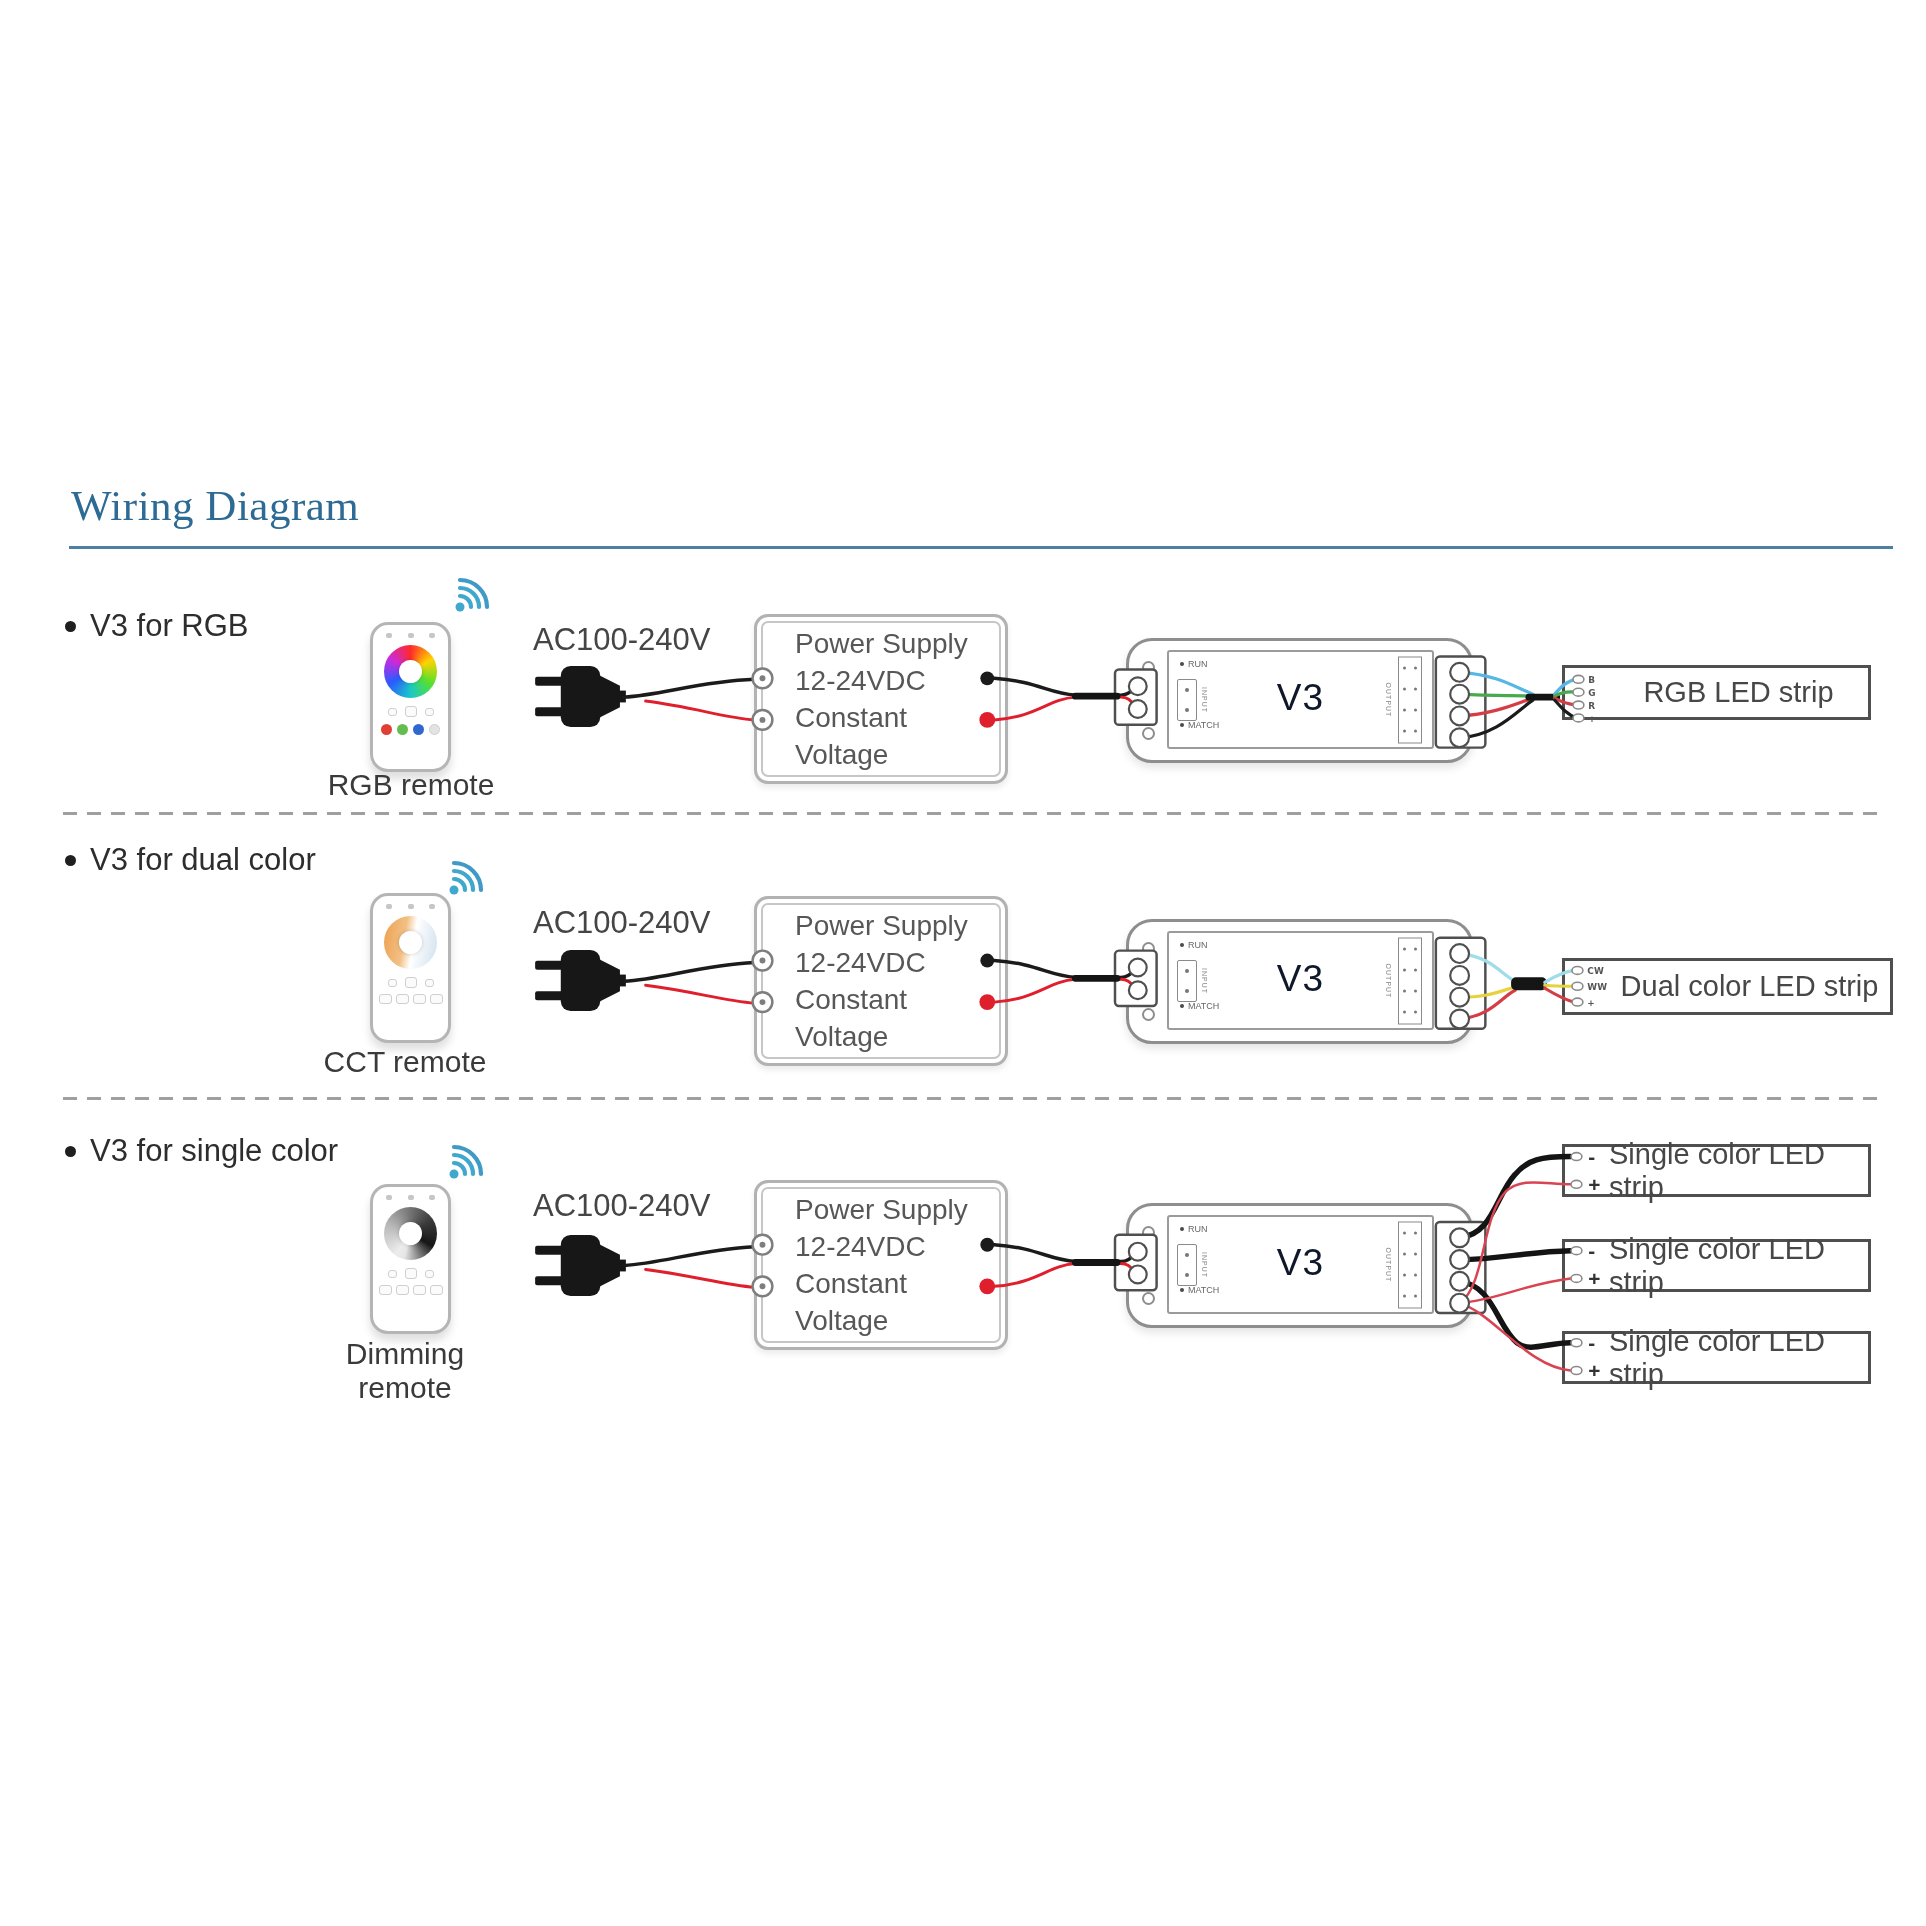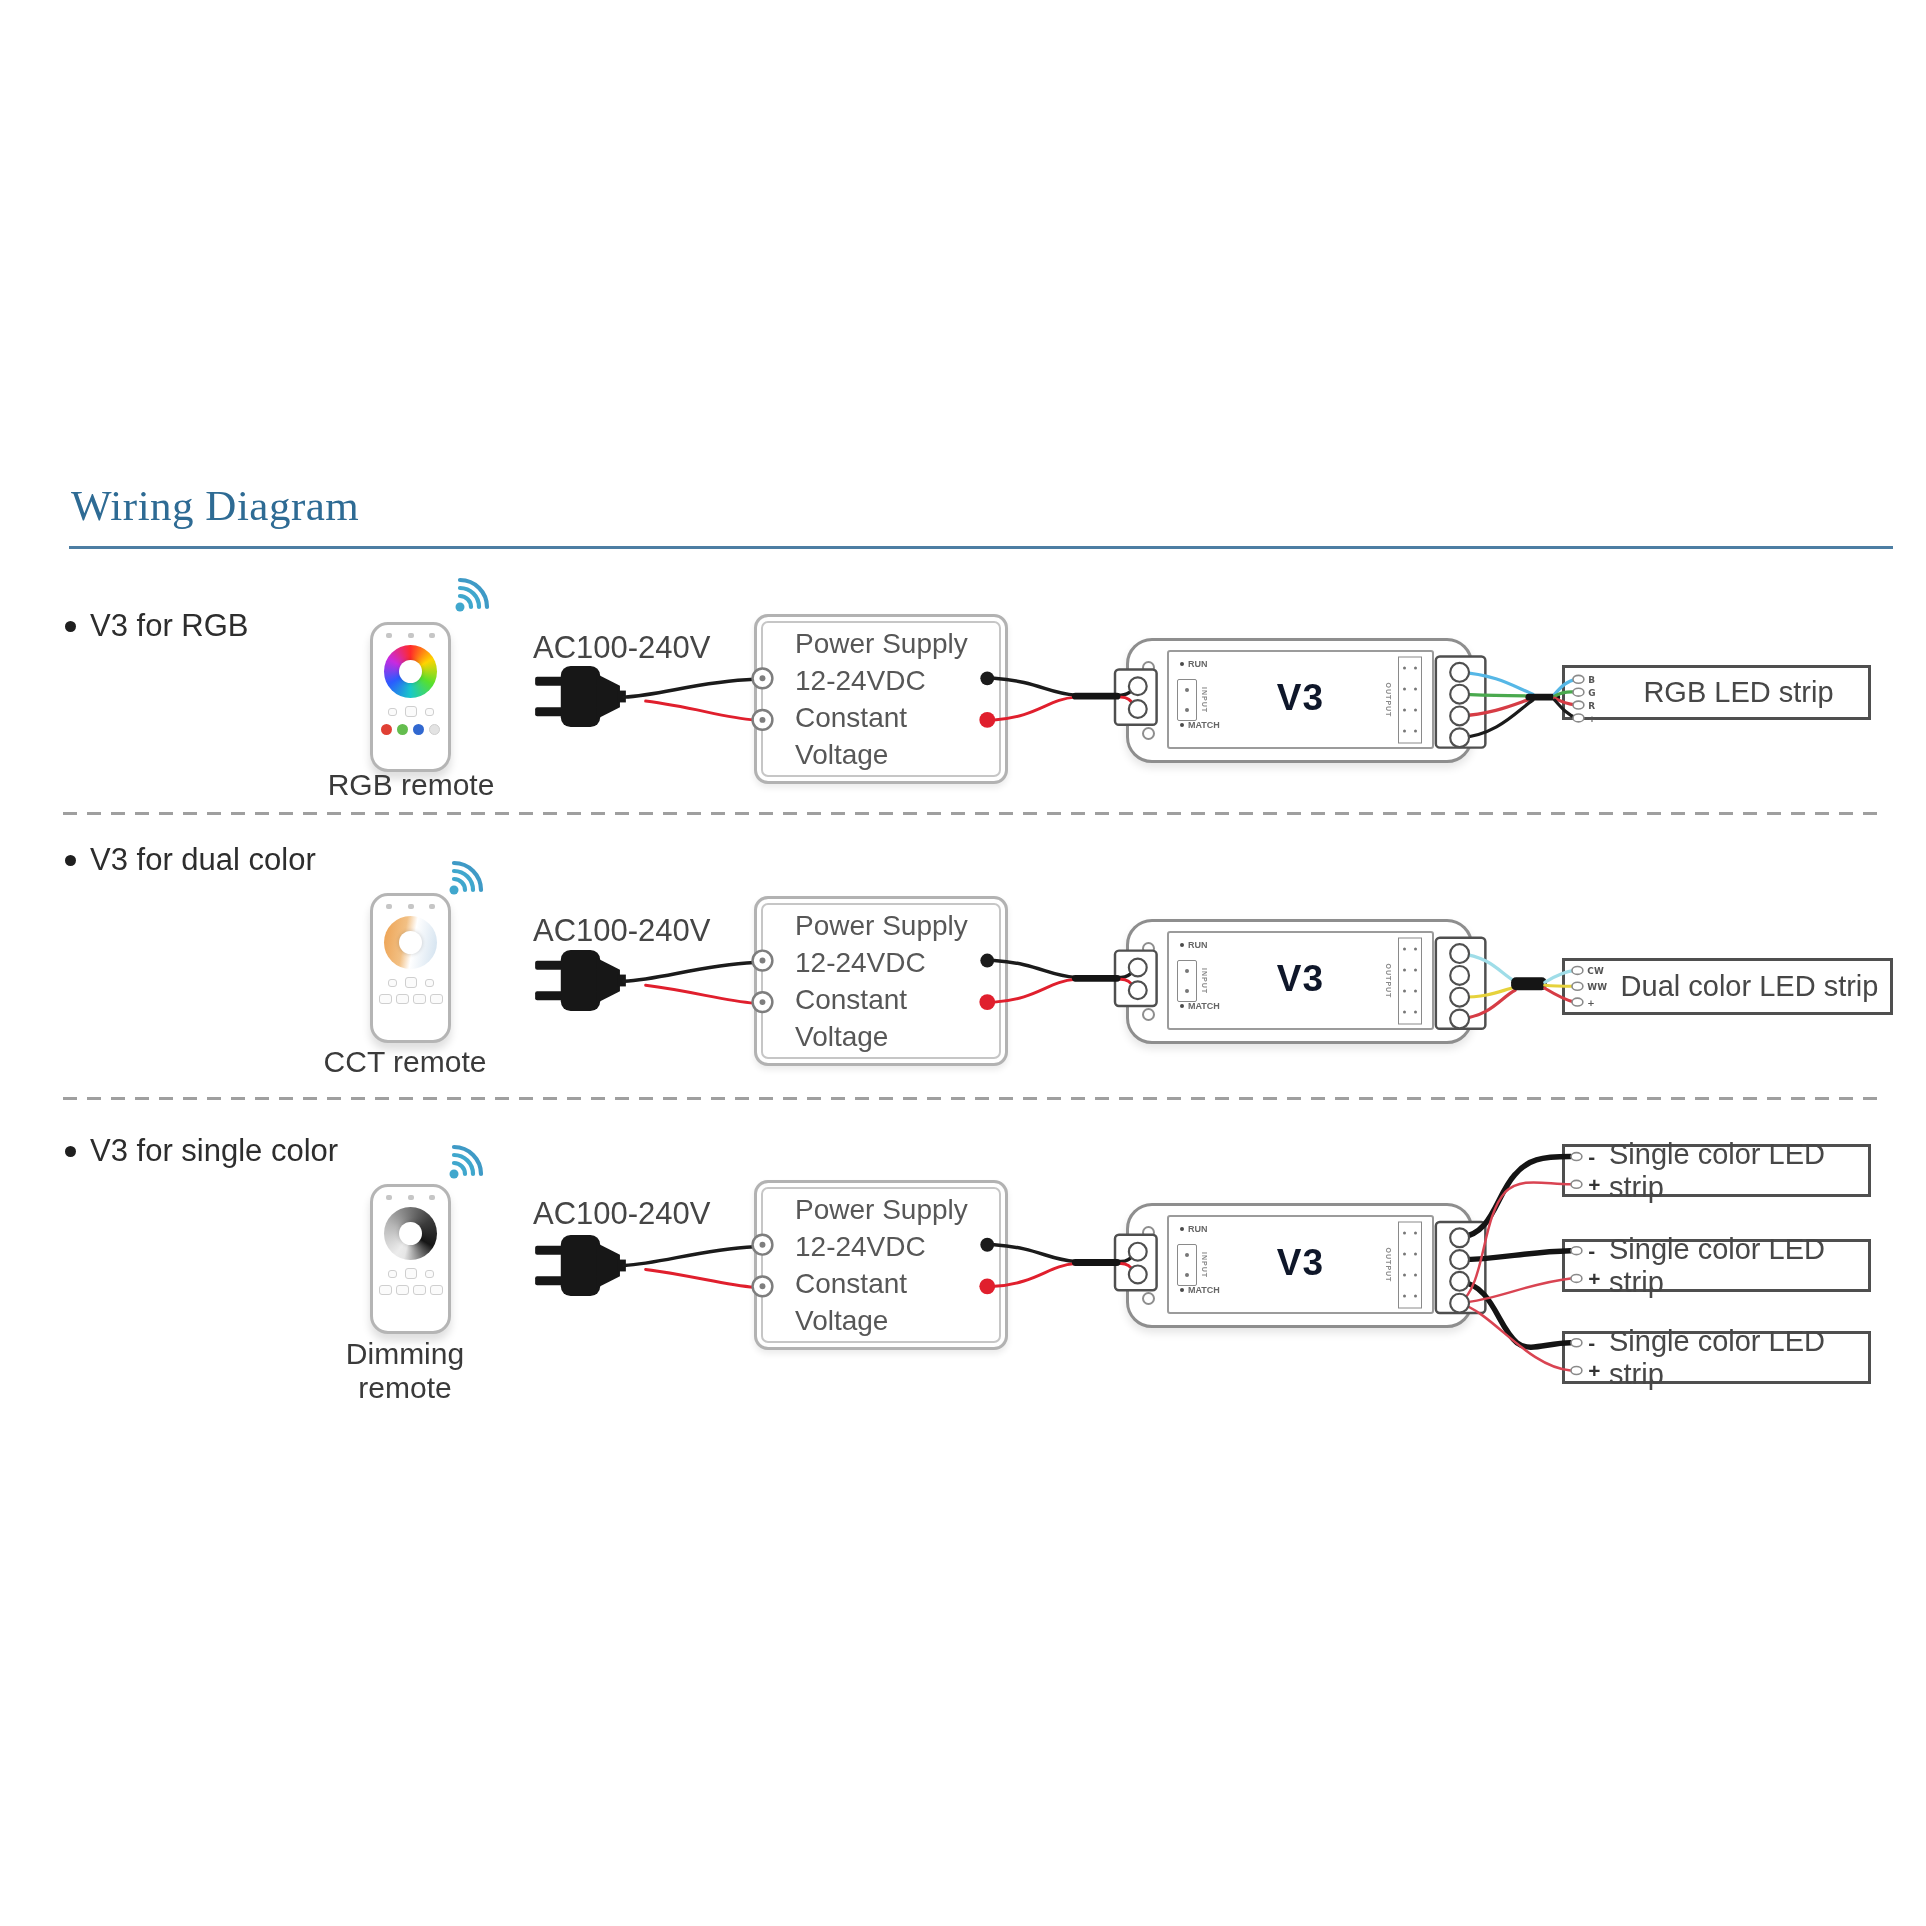--- a/index.html
+++ b/index.html
@@ -34,31 +34,31 @@
   .key.md{width:10px;height:9px;}
   .remote-keys{display:flex;justify-content:center;gap:4px;margin-top:6px;}
   .key.k{width:11px;height:8px;}
   .remote-btns{display:flex;justify-content:center;gap:5px;margin-top:7px;}
   .cbtn{width:11px;height:11px;border-radius:50%;}
   .b-red{background:#e04034;} .b-green{background:#64bd4e;} .b-blue{background:#3168d0;}
   .b-gray{background:#e3e3e3;border:1px solid #cfcfcf;box-sizing:border-box;}
   .remote-label{position:absolute;width:218px;text-align:center;font-size:30px;color:#3a3a3a;z-index:1;}
 
   
-  .ac-label{position:absolute;font-size:31px;color:#454545;z-index:1;margin-top:8px;}
+  .ac-label{position:absolute;font-size:31px;color:#454545;z-index:1;}
   .plug{position:absolute;z-index:1;}
 
   
   .psu{position:absolute;width:254px;height:170px;background:#fff;border:3px solid #b2b2b2;border-radius:14px;
        box-shadow:inset 0 0 0 4px #fff, inset 0 0 0 6px #c6c6c6, 0 4px 6px rgba(0,0,0,.08);z-index:1;box-sizing:border-box;}
   .psu-text{position:absolute;left:38px;top:50%;transform:translateY(-50%);font-size:28px;line-height:37px;color:#575757;}
 
   
   .controller{position:absolute;width:347px;height:125px;background:#fff;border:3px solid #8e8e8e;border-radius:26px;
-              box-shadow:0 5px 8px rgba(0,0,0,.10);z-index:1;box-sizing:border-box;font-weight:bold;}
+              box-shadow:0 5px 8px rgba(0,0,0,.10);z-index:1;box-sizing:border-box;}
   .ctrl-inner{position:absolute;left:38px;top:9px;width:267px;height:99px;border:2px solid #9b9b9b;border-radius:3px;box-sizing:border-box;}
   .screw{position:absolute;left:13px;width:13px;height:13px;border:2.5px solid #8e8e8e;border-radius:50%;box-sizing:border-box;}
   .screw.top{top:20px;} .screw.bot{bottom:20px;}
   .v3-label{position:absolute;left:0;right:0;top:50%;transform:translateY(-54%);text-align:center;
             font-size:37px;color:#0f172a;letter-spacing:1px;}
   .led-row{position:absolute;left:11px;display:flex;align-items:center;gap:4px;font-size:9px;color:#666;}
   .led-row.run{top:7px;} .led-row.match{bottom:17px;margin-top:33px;}
   .led-dot{width:4px;height:4px;border-radius:50%;background:#4a4a4a;}
   .mini-in{position:absolute;left:8px;top:50%;transform:translateY(-50%);width:20px;height:42px;
            border:1.5px solid #8a8a8a;border-radius:2px;display:flex;flex-direction:column;justify-content:space-around;align-items:center;box-sizing:border-box;}

